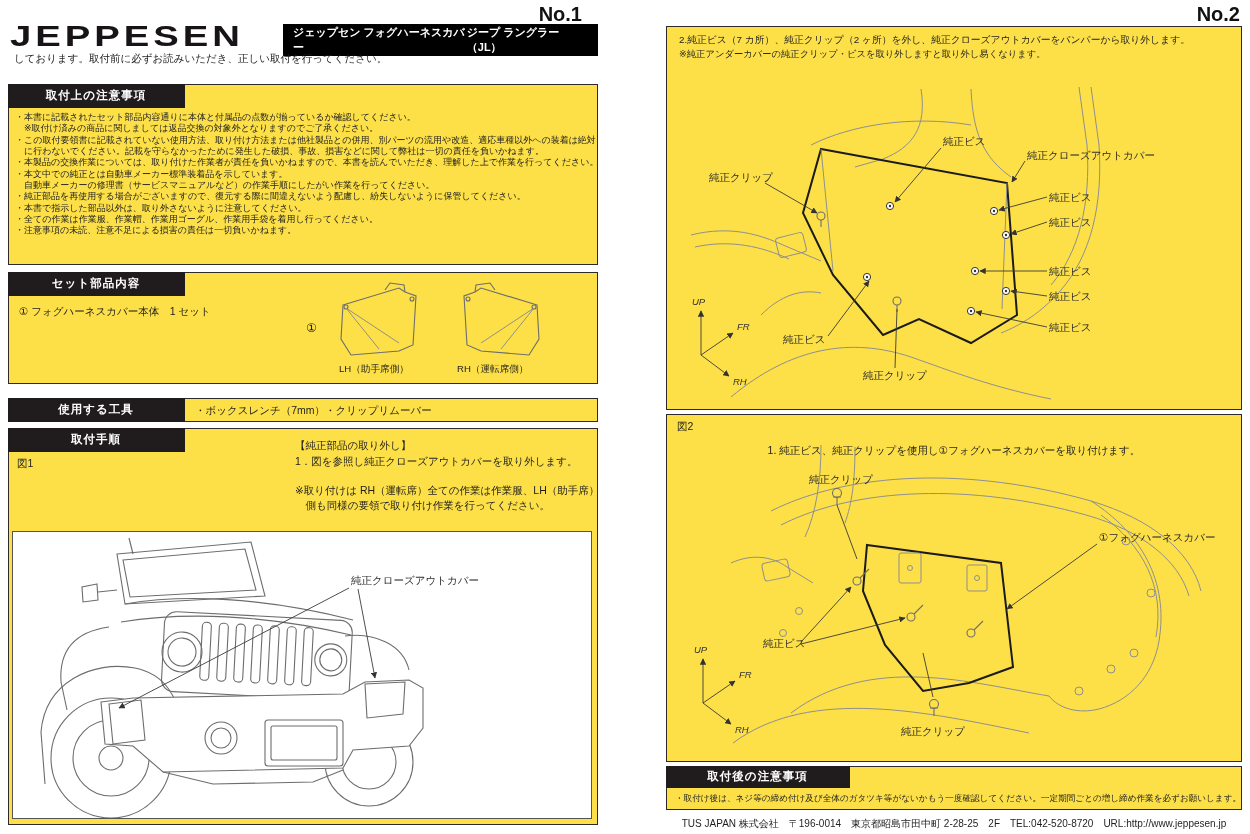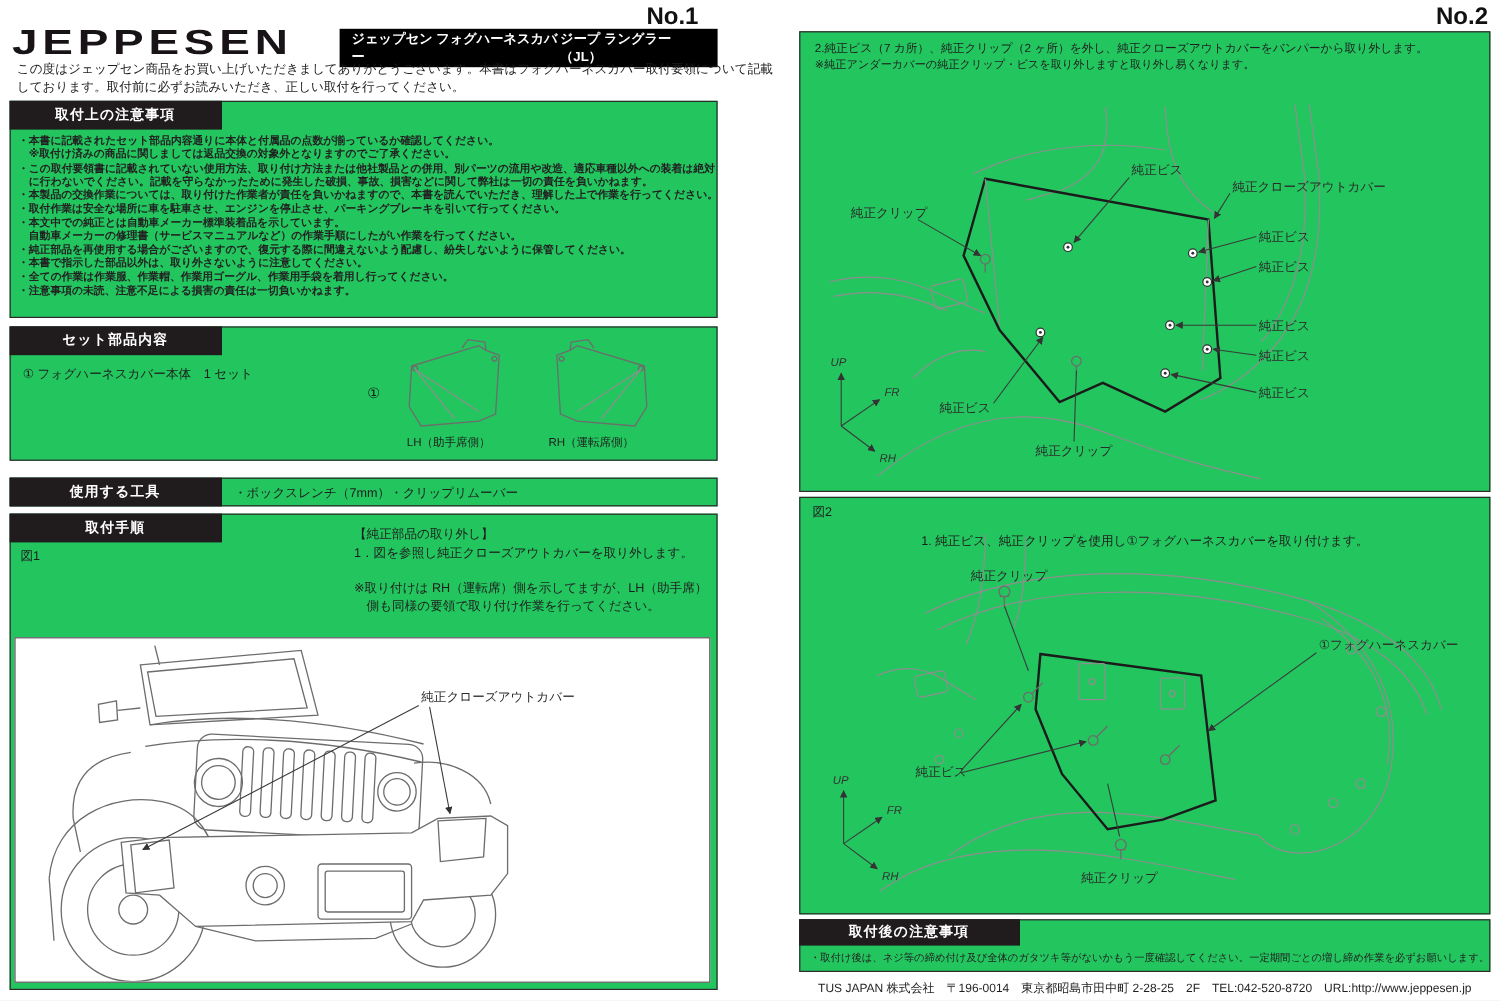--- a/index.html
+++ b/index.html
@@ -1,19 +1,19 @@
 <!DOCTYPE html>
 <html><head>
 <meta charset="utf-8">
 <style>
   html,body{margin:0;padding:0;background:#e8e8e8;}
   .canvas{position:relative;width:1250px;height:834px;background:#ffffff;
     font-family:"Liberation Sans","DejaVu Sans",sans-serif;color:#1f1f1f;overflow:hidden;}
   .abs{position:absolute;}
-  .box{position:absolute;border:1.5px solid #2e2a2b;background:#22c55e;box-sizing:border-box;}
+  .box{position:absolute;border:1.5px solid #2e2a2b;background:#fde047;box-sizing:border-box;}
   .tab{position:absolute;top:-1.5px;left:-1.5px;width:177px;height:24px;background:#201b1c;
     color:#fff;display:flex;align-items:center;justify-content:center;
     font-size:11.5px;font-weight:bold;letter-spacing:1px;}
   .pageno{font-size:20px;font-weight:bold;color:#111;letter-spacing:0px;}
   .logo{font-size:29px;font-weight:900;color:#181316;letter-spacing:3px;
     transform:scaleX(1.32);transform-origin:left center;white-space:nowrap;}
   .titlebar{background:#000000;color:#fff;display:flex;justify-content:space-between;
     align-items:center;padding:16px 10px;font-size:11px;font-weight:bold;box-sizing:border-box;}
   .intro{font-size:10.5px;line-height:15px;white-space:nowrap;color:#1c1c1c;}
   .noteln{font-size:9px;line-height:11.35px;white-space:nowrap;color:#222;}
@@ -36,33 +36,31 @@
   <div class="abs pageno" style="left:534px;top:3px;width:48px;text-align:right;">No.1</div>
 
   <div class="abs logo" style="left:10px;top:20px;">JEPPESEN</div>
 
   <div class="abs titlebar" style="left:283px;top:24px;width:315px;height:21px;">
     <span>ジェップセン フォグハーネスカバー</span>
     <span>ジープ ラングラー（JL）</span>
   </div>
 
   <div class="abs intro" style="left:14px;top:51px;">
-    <div>この度はジェップセン商品をお買い上げいただきましてありがとうございます。本書はフォグハーネスカバー取付要領について記載</div>
     <div>しております。取付前に必ずお読みいただき、正しい取付を行ってください。</div>
   </div>
 
   <div class="box" style="left:8px;top:84px;width:590px;height:181px;">
     <div class="tab">取付上の注意事項</div>
-    <div class="abs" style="left:6px;top:27px;right:17px;font-weight:bold;">
+    <div class="abs" style="left:6px;top:27px;right:17px;">
       <div class="noteln">・本書に記載されたセット部品内容通りに本体と付属品の点数が揃っているか確認してください。</div>
       <div class="noteln">　※取付け済みの商品に関しましては返品交換の対象外となりますのでご了承ください。</div>
       <div class="noteln">・この取付要領書に記載されていない使用方法、取り付け方法または他社製品との併用、別パーツの流用や改造、適応車種以外への装着は絶対</div>
       <div class="noteln">　に行わないでください。記載を守らなかったために発生した破損、事故、損害などに関して弊社は一切の責任を負いかねます。</div>
       <div class="noteln">・本製品の交換作業については、取り付けた作業者が責任を負いかねますので、本書を読んでいただき、理解した上で作業を行ってください。</div>
-      <div class="noteln">・取付作業は安全な場所に車を駐車させ、エンジンを停止させ、パーキングブレーキを引いて行ってください。</div>
       <div class="noteln">・本文中での純正とは自動車メーカー標準装着品を示しています。</div>
       <div class="noteln">　自動車メーカーの修理書（サービスマニュアルなど）の作業手順にしたがい作業を行ってください。</div>
       <div class="noteln">・純正部品を再使用する場合がございますので、復元する際に間違えないよう配慮し、紛失しないように保管してください。</div>
       <div class="noteln">・本書で指示した部品以外は、取り外さないように注意してください。</div>
       <div class="noteln">・全ての作業は作業服、作業帽、作業用ゴーグル、作業用手袋を着用し行ってください。</div>
       <div class="noteln">・注意事項の未読、注意不足による損害の責任は一切負いかねます。</div>
     </div>
   </div>
 
   <div class="box" style="left:8px;top:272px;width:590px;height:112px;">
@@ -105,21 +103,21 @@
     <div class="abs txt" style="left:186px;top:5px;">・ボックスレンチ（7mm）・クリップリムーバー</div>
   </div>
 
   <div class="box" style="left:8px;top:428px;width:590px;height:397px;">
     <div class="tab">取付手順</div>
     <div class="abs txt" style="left:8px;top:28px;">図1</div>
     <div class="abs" style="left:286px;top:8px;">
       <div class="txt" style="line-height:16px;">【純正部品の取り外し】</div>
       <div class="txt" style="line-height:16px;">1．図を参照し純正クローズアウトカバーを取り外します。</div>
       <div style="height:14px;"></div>
-      <div class="txt" style="line-height:15px;">※取り付けは RH（運転席）側を示してますが、LH（助手席）</div>
+      <div class="txt" style="line-height:15px;">※取り付けは RH（運転席）全ての作業は作業服、LH（助手席）</div>
       <div class="txt" style="line-height:15px;">　側も同様の要領で取り付け作業を行ってください。</div>
     </div>
 
     <div class="figframe" style="left:3px;top:102px;width:580px;height:288px;">
       <svg width="578" height="286" viewBox="0 0 578 286">
         <defs>
           <marker id="arr1" viewBox="0 0 10 10" refX="9" refY="5" markerWidth="7" markerHeight="7" orient="auto-start-reverse">
             <path d="M0,0 L10,5 L0,10 z" fill="#333"></path>
           </marker>
         </defs>

